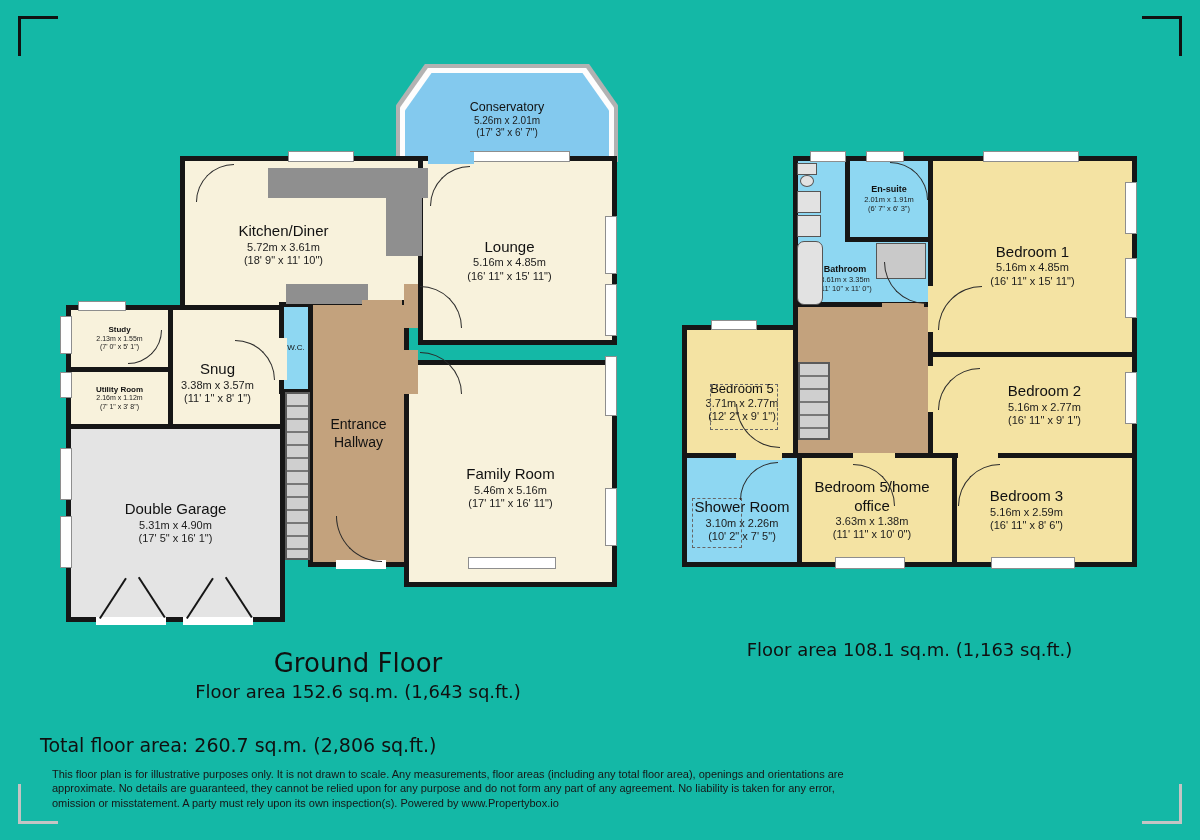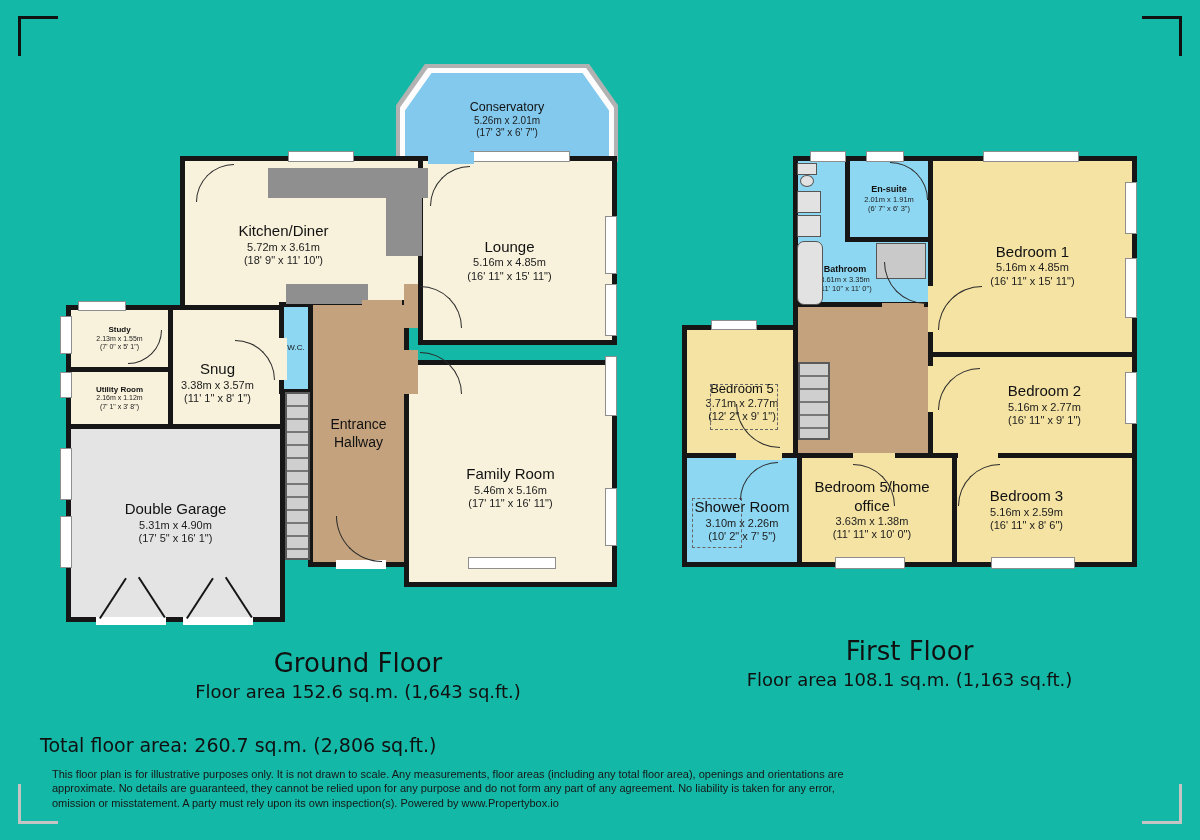--- a/index.html
+++ b/index.html
@@ -283,20 +283,19 @@
     <div class="arc tr" style="left:853px;top:464px;width:42px;height:42px;"></div>
     <div class="gap" style="left:958px;top:453px;width:40px;height:11px;background:#f4e3a3;"></div>
     <div class="arc tl" style="left:958px;top:464px;width:42px;height:42px;"></div>
   </div>
 
   <div class="caption" style="left:82px;top:636px;width:552px;margin-top:12px;">
     <div class="cap-title">Ground Floor</div>
     <div class="cap-area">Floor area 152.6 sq.m. (1,643 sq.ft.)</div>
   </div>
   <div class="caption" style="left:682px;top:636px;width:455px;">
-    <div class="cap-title">First Floor</div>
     <div class="cap-area">Floor area 108.1 sq.m. (1,163 sq.ft.)</div>
   </div>
 
   <div class="footer-total">Total floor area: 260.7 sq.m. (2,806 sq.ft.)</div>
   <div class="footer-disclaimer">This floor plan is for illustrative purposes only. It is not drawn to scale. Any measurements, floor areas (including any total floor area), openings and orientations are approximate. No details are guaranteed, they cannot be relied upon for any purpose and do not form any part of any agreement. No liability is taken for any error, omission or misstatement. A party must rely upon its own inspection(s). Powered by www.Propertybox.io</div>
 
 </div>
 
 </body></html>

